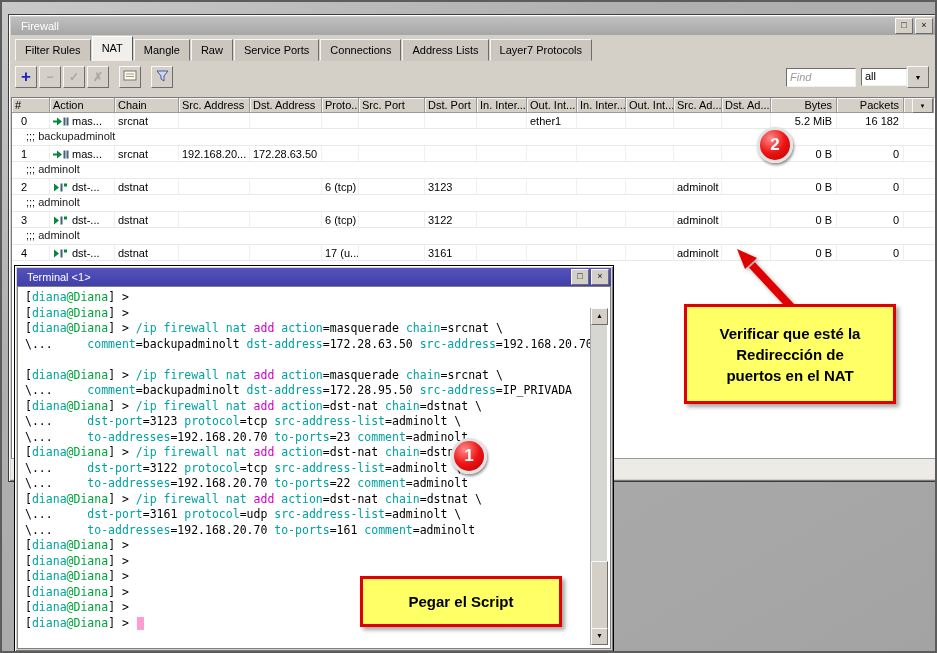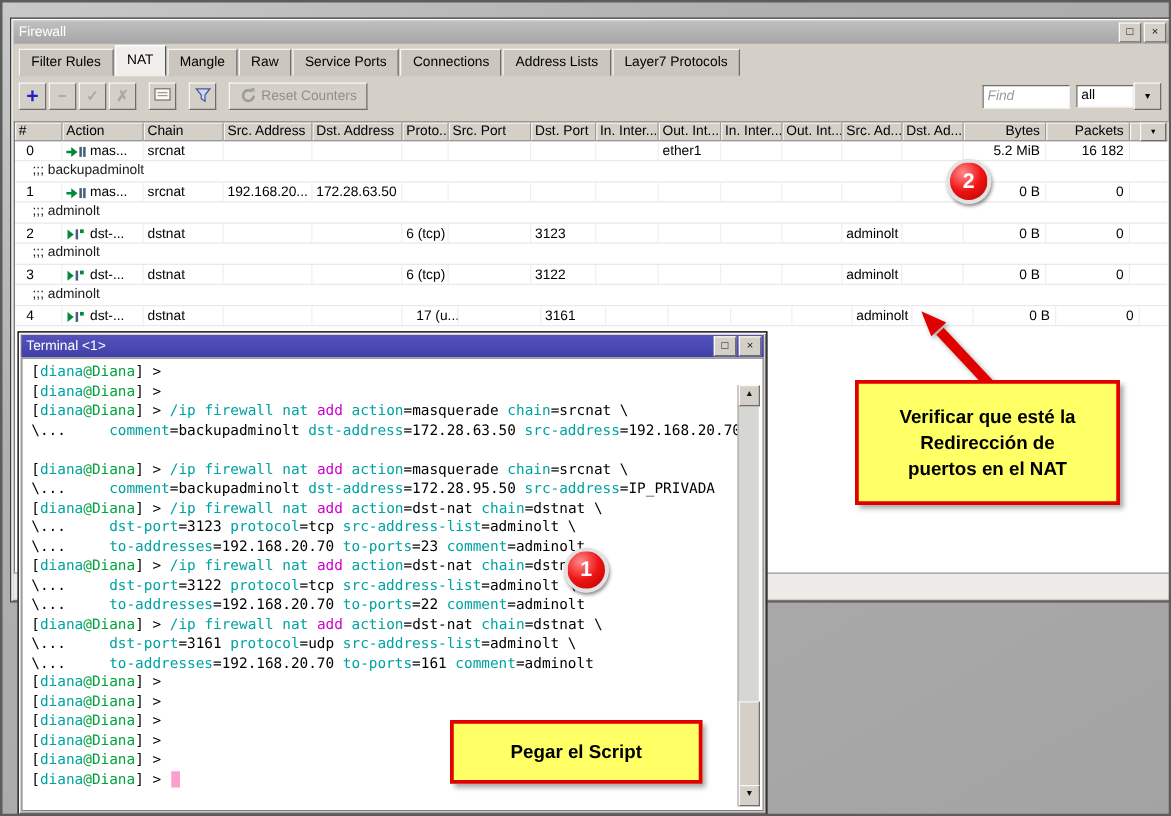--- a/index.html
+++ b/index.html
@@ -5,21 +5,21 @@
   html,body{margin:0;padding:0;background:#8f8f8f;}
   #canvas{position:relative;width:937px;height:653px;overflow:hidden;
     background:linear-gradient(150deg,#c9c9c9 0%,#b0b0b0 30%,#a3a3a3 100%);
     font-family:"Liberation Sans",sans-serif;-webkit-font-smoothing:none;}
   #frame{position:absolute;inset:0;border:2px solid #5c5c5c;z-index:60;pointer-events:none;}
 
   
   .win{position:absolute;background:#d4d0c8;border:1px solid #3c3c3c;
     box-shadow:inset 1px 1px 0 #ffffff, inset -1px -1px 0 #7a7a7a;}
   .titlebar{position:absolute;left:2px;top:2px;right:2px;height:18px;display:flex;align-items:center;
-    padding-left:4px;box-sizing:border-box;}
+    padding-left:10px;box-sizing:border-box;}
   .titlebar.gray{background:linear-gradient(#bfbfbf,#a6a6a6);}
   .titlebar.blue{background:linear-gradient(#5353bb,#4040a8);}
   .titlebar .title{color:#fff;font-size:11px;}
   .tb-btns{margin-left:auto;display:flex;padding-right:2px;}
   .tbtn{width:16px;height:14px;margin-left:2px;background:#d4d0c8;border:1px solid;
     border-color:#f8f8f8 #6d6d6d #6d6d6d #f8f8f8;font-size:9px;line-height:12px;text-align:center;
     color:#111;cursor:default;}
 
   
   #fw{left:8px;top:14px;width:928px;height:466px;z-index:10;}
@@ -131,27 +131,20 @@
         <span><svg width="14" height="11">
               <rect x="1" y="1" width="12" height="9" fill="#fffbe8" stroke="#777"></rect>
               <path d="M3 4h8M3 6.5h8" stroke="#9a9a9a"></path>
             </svg></span>
       </button>
       <button class="tbn sp">
         <span><svg width="13" height="12">
               <path d="M1 1h11L8 6v5L5 9V6z" fill="#cfd8ef" stroke="#4a5a9a"></path>
             </svg></span>
       </button>
-      <button class="tbn wide sp">
-        <span><svg width="13" height="12">
-              <path d="M11 6.5a4.3 4.3 0 1 1-1.4-3.2" fill="none" stroke="#9a9a9a" stroke-width="2"></path>
-              <path d="M8.2 0.6h3.4v3.4z" fill="#9a9a9a"></path>
-            </svg></span>
-        <span class="lbl-dis">Reset Counters</span>
-      </button>
       <span class="spacer"></span>
       <input id="find" placeholder="Find" style="">
       <span id="filter-box">all</span>
       <button class="tbn drop">
           <span>▼</span>
         </button>
     </div>
 
     <div id="table">
       <div id="thead">
@@ -296,21 +289,21 @@
                   <path d="M1 0.5l5 4-5 4z" fill="#008a3a"></path>
                   <rect x="7.5" y="0.5" width="2" height="8" fill="#44607a"></rect>
                   <rect x="11" y="0.5" width="3" height="3" fill="#008a3a"></rect>
                 </svg>
               </span>
               <span>dst-...</span>
             </div>
             <div class="td" style="width: 64px;">dstnat</div>
             <div class="td" style="width: 71px;"></div>
             <div class="td" style="width: 72px;"></div>
-            <div class="td" style="width: 37px; margin-left: 8px;">17 (u...</div>
+            <div class="td" style="width: 37px;">17 (u...</div>
             <div class="td" style="width: 66px;"></div>
             <div class="td" style="width: 52px;">3161</div>
             <div class="td" style="width: 50px;"></div>
             <div class="td" style="width: 50px;"></div>
             <div class="td" style="width: 49px;"></div>
             <div class="td" style="width: 48px;"></div>
             <div class="td" style="width: 48px;">adminolt</div>
             <div class="td" style="width: 49px;"></div>
             <div class="td r" style="width: 66px;">0 B</div>
             <div class="td r" style="width: 67px;">0</div>

